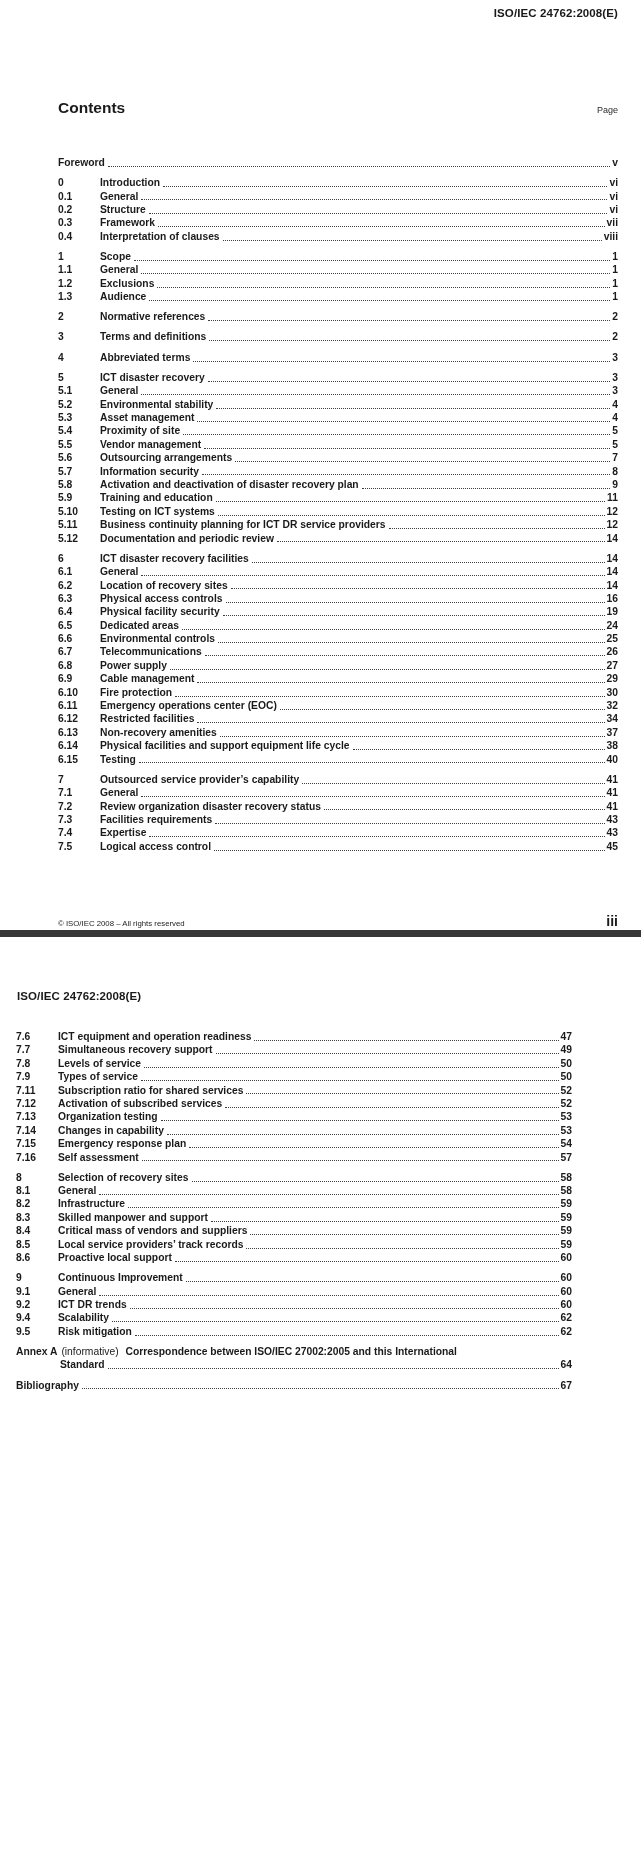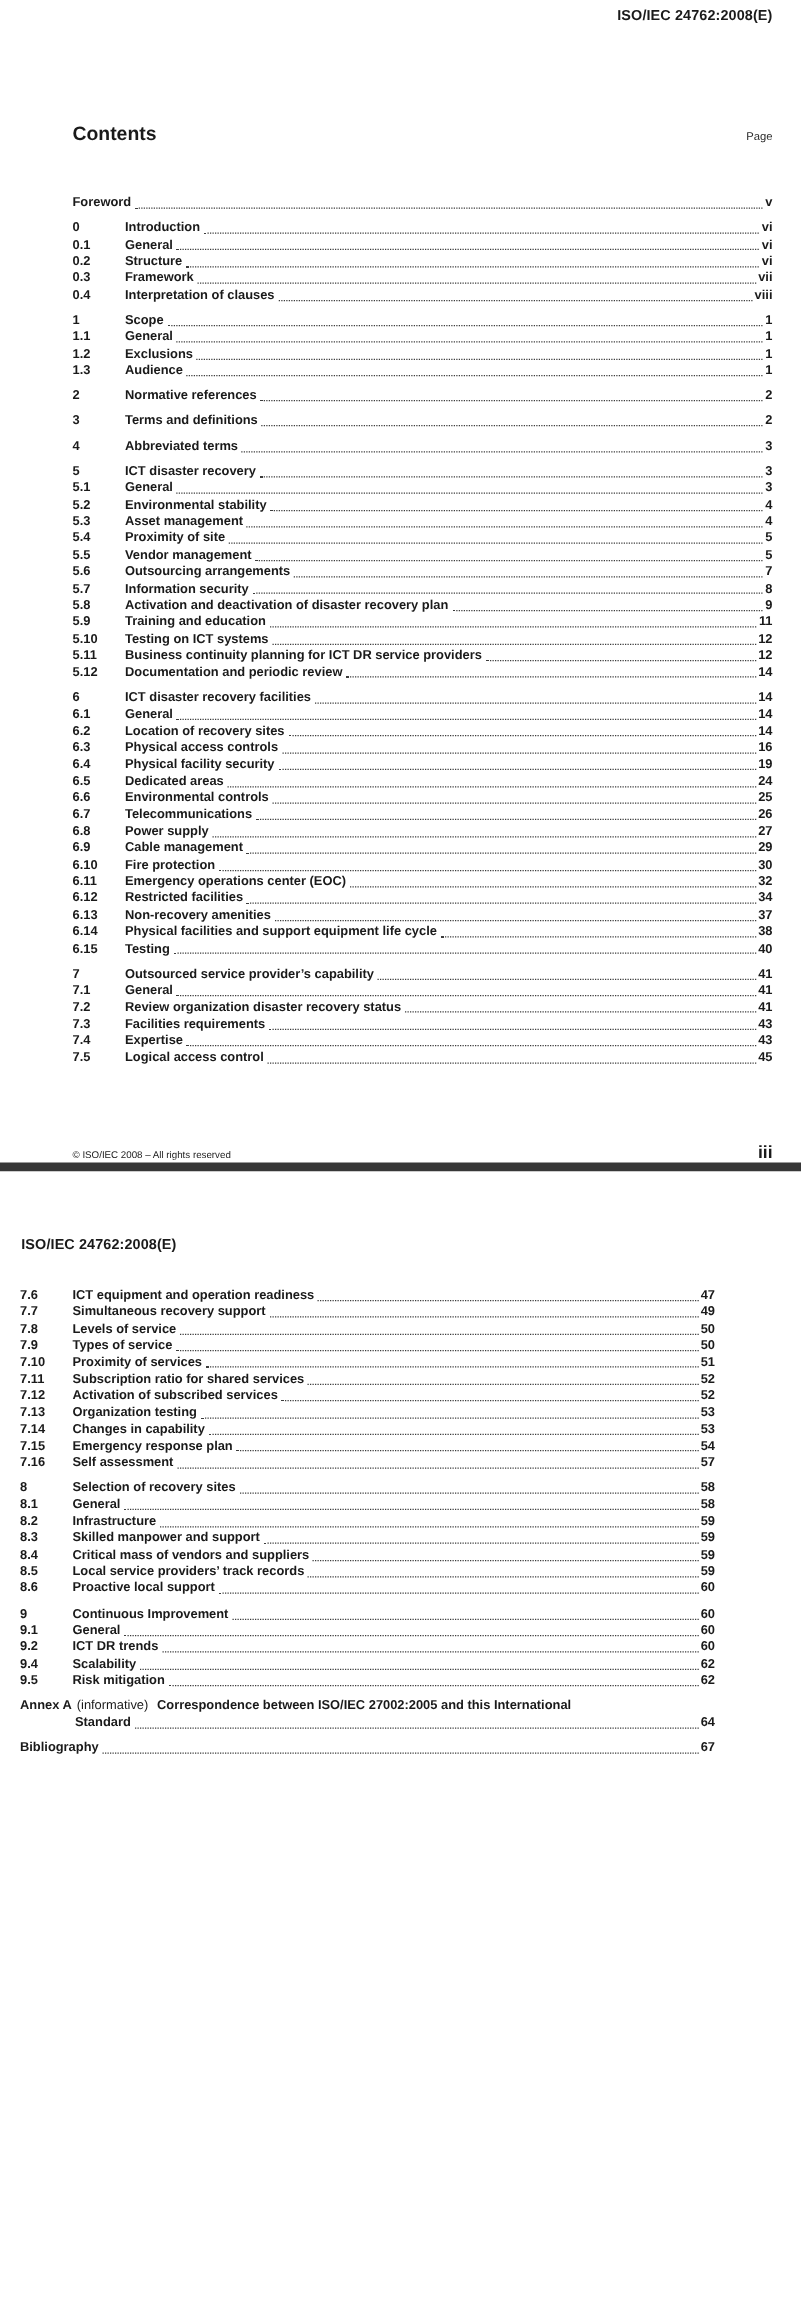--- a/index.html
+++ b/index.html
@@ -382,26 +382,20 @@
         <span class="toc-dots"></span>
         <span class="toc-page">50</span>
       </div>
       <div class="toc-row">
         <span class="toc-num">7.9</span>
         <span class="toc-title">Types of service</span>
         <span class="toc-dots"></span>
         <span class="toc-page">50</span>
       </div>
       <div class="toc-row">
-        <span class="toc-num">7.10</span>
-        <span class="toc-title">Proximity of services</span>
-        <span class="toc-dots"></span>
-        <span class="toc-page">51</span>
-      </div>
-      <div class="toc-row">
         <span class="toc-num">7.11</span>
         <span class="toc-title">Subscription ratio for shared services</span>
         <span class="toc-dots"></span>
         <span class="toc-page">52</span>
       </div>
       <div class="toc-row">
         <span class="toc-num">7.12</span>
         <span class="toc-title">Activation of subscribed services</span>
         <span class="toc-dots"></span>
         <span class="toc-page">52</span>

